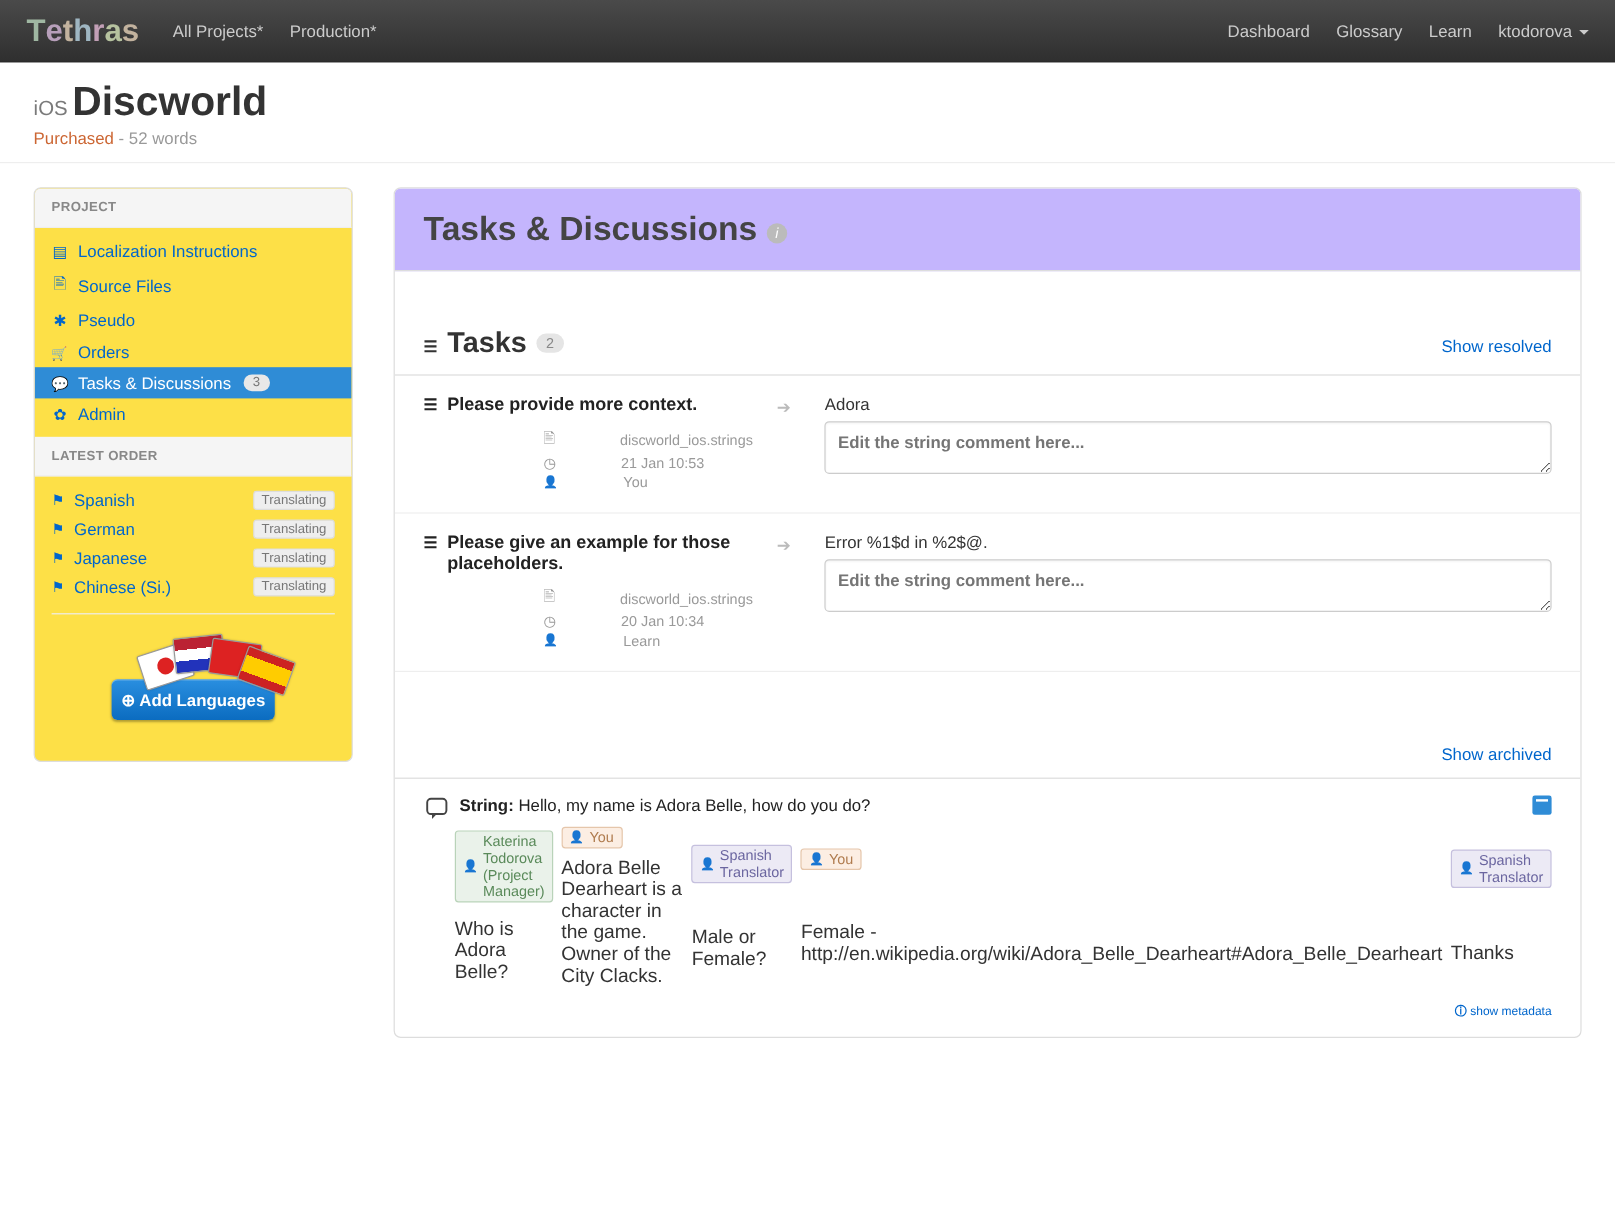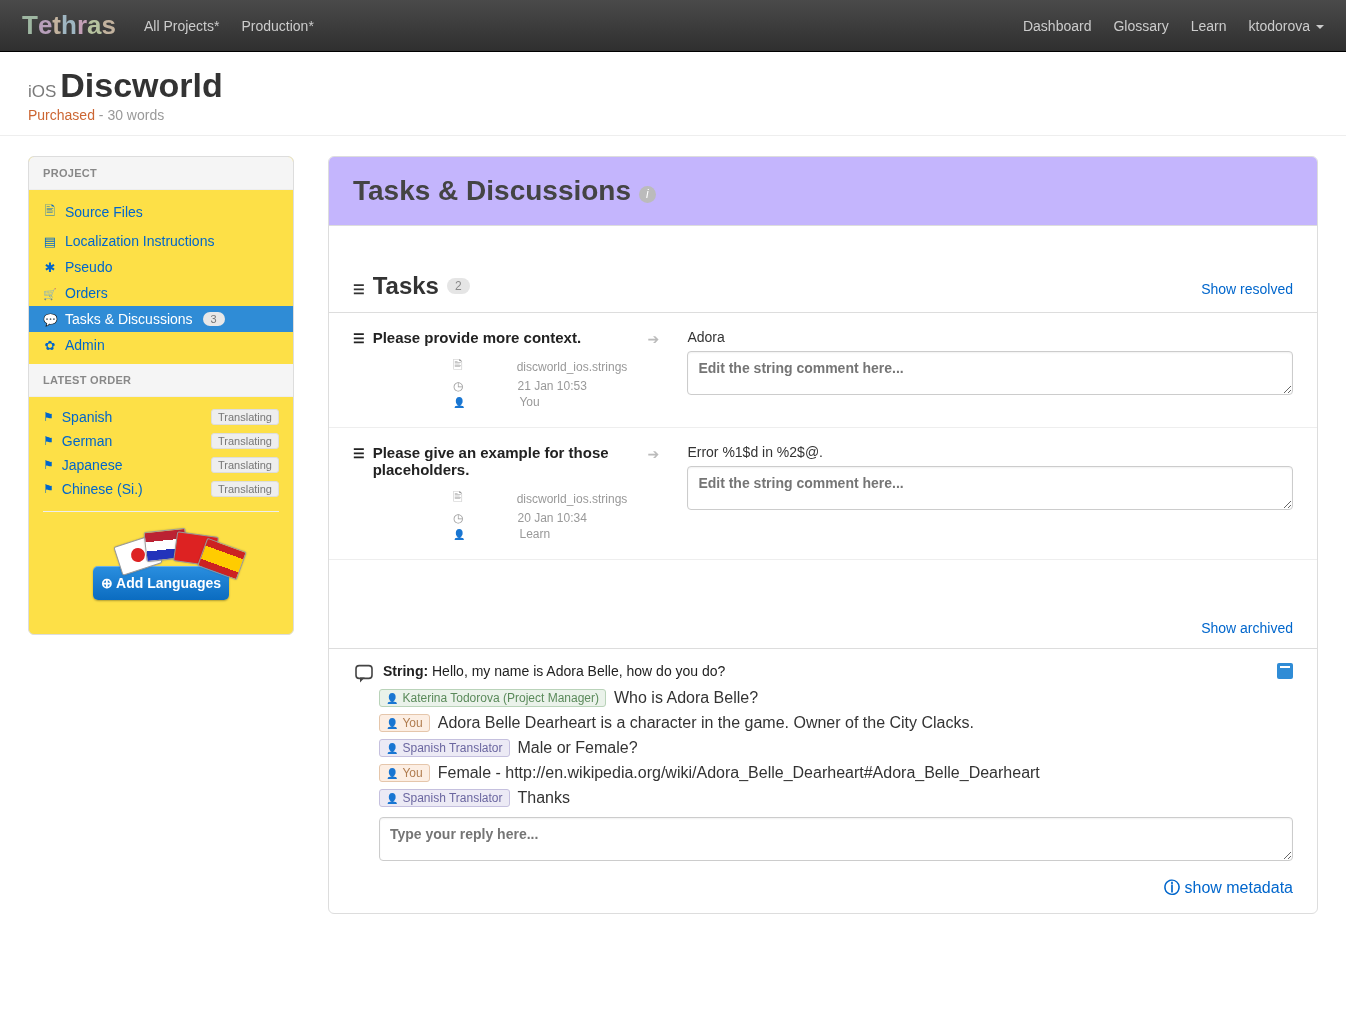--- a/index.html
+++ b/index.html
@@ -68,30 +68,30 @@
 .task-arrow { flex:0 0 20px; color:#bbb; font-size:14px; padding-top:2px;}
 .task-right { flex:1; }
 .task-right .src { color:#333; margin-bottom:6px; }
 textarea.comment { width:100%; border:1px solid #ccc; border-radius:4px; padding:8px 10px; font-family:inherit; font-size:14px; color:#555; resize:vertical; height:44px; box-shadow: inset 0 1px 2px rgba(0,0,0,.06); font-weight: bold;}
 
 .disc { padding: 14px 24px 4px; border-bottom: none; }
 .disc-head { display:flex; gap:8px; align-items:flex-start; color:#222; margin-bottom:8px;}
 .disc-head .lbl { font-weight:bold;}
 .archive-ic { margin-left:auto; width:16px; height:16px; background:#2f8cd6; border-radius:2px; position:relative;}
 .archive-ic::after{content:""; position:absolute; left:3px; right:3px; top:3px; height:2px; background:#fff;}
-.msgs { padding-left:26px; display:flex; flex-direction:column; gap:7px; }
+.msgs { padding-left:26px; display:flex; gap:7px; }
 .msg { display:flex; align-items:center; gap:8px; font-size:16px; color:#333; flex-wrap:wrap;}
 .who { font-size:12px; padding:1px 6px; border-radius:3px; display:inline-flex; align-items:center; gap:4px;}
 .who.pm { background:#eaf2ea; border:1px solid #b9d3b9; color:#5a8a5a;}
 .who.you { background:#fceee3; border:1px solid #e5c6ab; color:#b07c4f;}
 .who.tr { background:#eceaf5; border:1px solid #c5c0de; color:#6b66a0;}
 .who::before { content:"👤"; font-size:10px; }
 textarea.reply { width:100%; margin: 10px 0 4px 26px; max-width: calc(100% - 26px); height:44px; }
 .meta-link { text-align:right; padding: 6px 24px 14px; }
-.meta-link a { color:#0066cc; font-size:16px;}
+.meta-link a { color:#0066cc; font-size:10px;}
 .meta-link a::before { content:"ⓘ "; font-weight:bold;}
 
 .ic-list::before{content:"☰"; font-size:13px; color:inherit;}
 .ic-file::before{content:"🖹";}
 .ic-doc::before{content:"▤";}
 .ic-ast::before{content:"✱";}
 .ic-cart::before{content:"🛒"; font-size:11px;}
 .ic-chat::before{content:"💬"; font-size:12px;}
 .ic-gear::before{content:"✿";}
 .ic-flag::before{content:"⚑";}
@@ -125,36 +125,36 @@
     <a class="nav-link caret-down">ktodorova</a>
   </div>
 </div>
 
 <div class="page-header">
   <div>
     <span class="proj-prefix">iOS</span>
     <span class="proj-title">Discworld</span>
   </div>
   <div class="sub">
-    <span class="purchased">Purchased</span><span class="words"> - </span><span class="words">30 words</span>
+    <span class="purchased">Purchased</span><span class="words"> - </span><span class="words">52 words</span>
   </div>
 </div>
 
 <div class="container">
 
   <div class="sidebar">
     <div class="side-head">PROJECT</div>
     <div class="side-list">
       <a class="side-item">
+          <span class="ic ic-doc"></span>
+          <span>Localization Instructions</span>
+        </a>
+      <a class="side-item">
           <span class="ic ic-file"></span>
           <span>Source Files</span>
-        </a>
-      <a class="side-item">
-          <span class="ic ic-doc"></span>
-          <span>Localization Instructions</span>
         </a>
       <a class="side-item">
           <span class="ic ic-ast"></span>
           <span>Pseudo</span>
         </a>
       <a class="side-item">
           <span class="ic ic-cart"></span>
           <span>Orders</span>
         </a>
       <a class="side-item active">
@@ -297,17 +297,16 @@
           </div>
         <div class="msg">
             <span class="who you">You</span>
             <span>Female - http://en.wikipedia.org/wiki/Adora_Belle_Dearheart#Adora_Belle_Dearheart</span>
           </div>
         <div class="msg">
             <span class="who tr">Spanish Translator</span>
             <span>Thanks</span>
           </div>
       </div>
-      <textarea class="comment reply" placeholder="Type your reply here..." style=""></textarea>
     </div>
     <div class="meta-link"><a>show metadata</a></div>
   </div>
 </div>
 
 </body></html>

